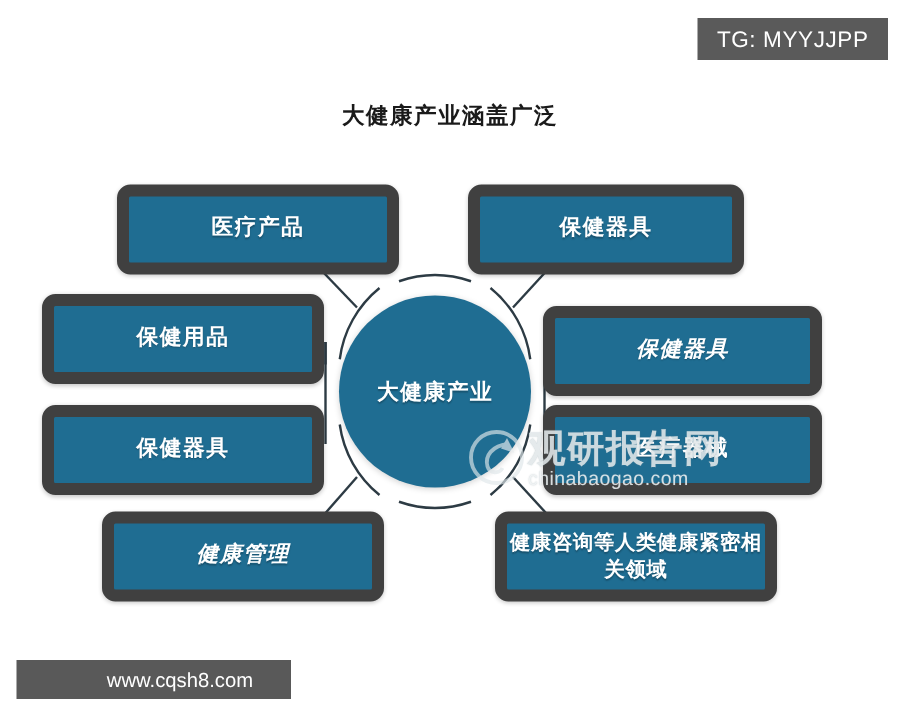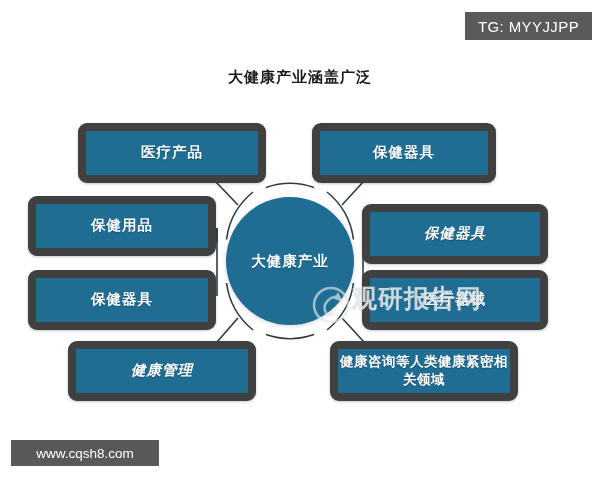--- a/index.html
+++ b/index.html
@@ -42,20 +42,21 @@
     top: 440px;
     width: 148px;
     height: 26px;
     background: #595959;
     color: #ffffff;
     font-size: 13.5px;
     display: flex;
     align-items: center;
     justify-content: center;
     white-space: nowrap;
+    padding-left: 35px;
   }
 
   
   #title {
     position: absolute;
     left: 0;
     top: 68px;
     width: 600px;
     text-align: center;
     font-size: 15px;
@@ -234,19 +235,20 @@
 
   <div id="watermark">
     <svg id="wm-logo" viewBox="0 0 42 42" xmlns="http://www.w3.org/2000/svg">
       <g fill="none" stroke="#dfe7ea" stroke-width="2.6">
         <circle cx="21" cy="21" r="17"></circle>
         <path d="M 29 12 C 18 13 13 20 15 27 C 16.5 32 23 32 25 28"></path>
       </g>
       <path d="M 28 8 L 33 18 L 24 15 Z" fill="#e8eef0"></path>
     </svg>
     <div id="wm-main">观研报告网</div>
+    <div id="wm-sub">chinabaogao.com</div>
   </div>
 
   <div id="tg-badge">TG: MYYJJPP</div>
 
   <div id="url-banner">www.cqsh8.com</div>
 
 </div>
 
 </body></html>

